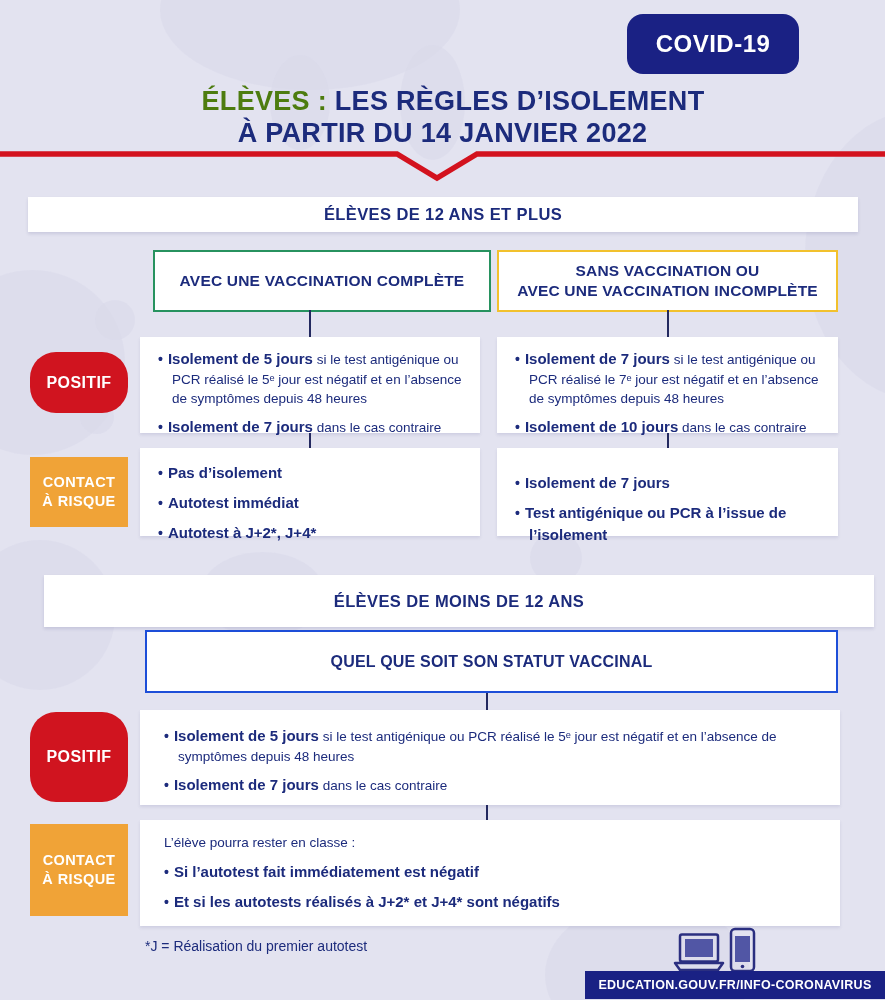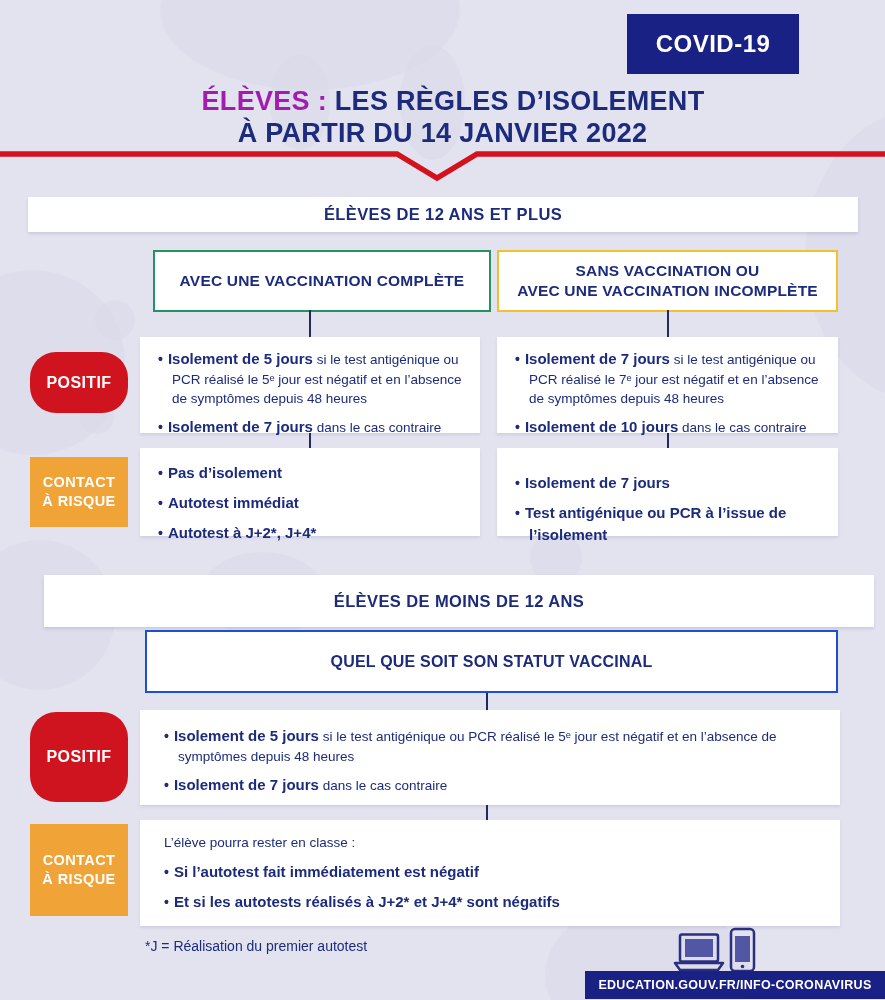--- a/index.html
+++ b/index.html
@@ -12,26 +12,26 @@
     color:#1c2b7c;
   }
   
   .blob{position:absolute;background:#d8d9ea;border-radius:50%;opacity:.55;z-index:0;}
   .layer{position:absolute;z-index:1;}
 
   .badge{
     left:627px;top:14px;width:172px;height:60px;
     background:#1a2184;color:#fff;
     display:flex;align-items:center;justify-content:center;
-    font-size:24px;font-weight:bold;letter-spacing:.5px;
+    font-size:24px;font-weight:bold;letter-spacing:.5px;border-radius:16px;
   }
   .title-line{left:0;top:86px;width:885px;text-align:center;
     font-size:27px;font-weight:bold;letter-spacing:.3px;color:#1c2b7c;}
   .title-line2{top:118px;}
-  .title-red{color:#a21caf;margin-left:21px;}
+  .title-red{color:#4d7c0f;margin-left:21px;}
 
   .divider{left:0;top:149px;}
 
   .banner{
     left:28px;width:830px;height:35px;background:#fff;
     display:flex;align-items:center;justify-content:center;
     font-size:16.5px;font-weight:bold;letter-spacing:.4px;
     box-shadow:0 2px 3px rgba(60,60,120,.15);
   }
   .banner1{top:197px;}

